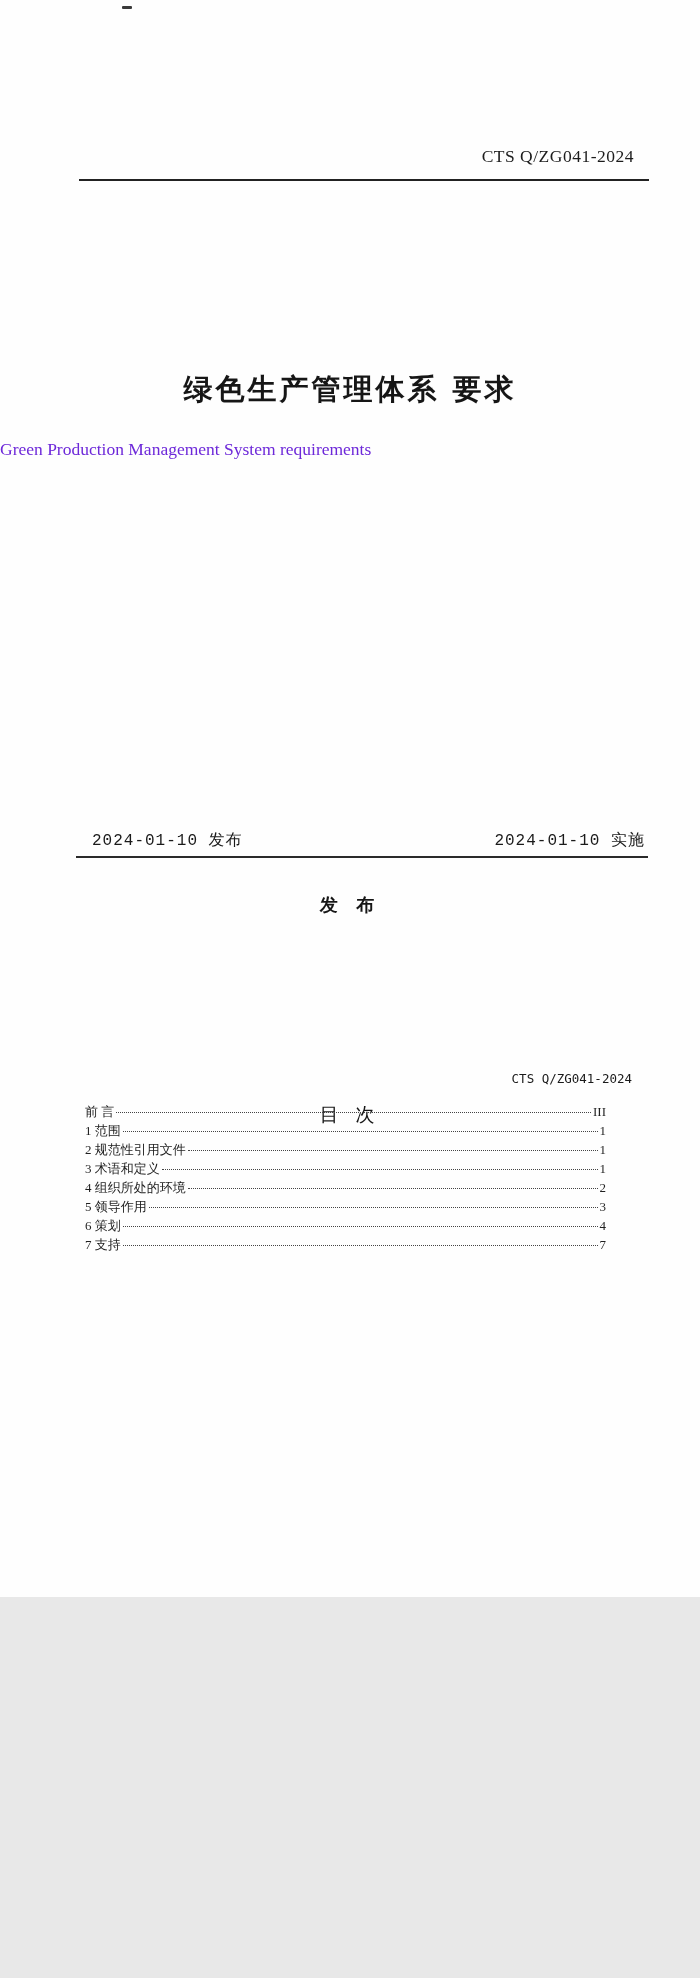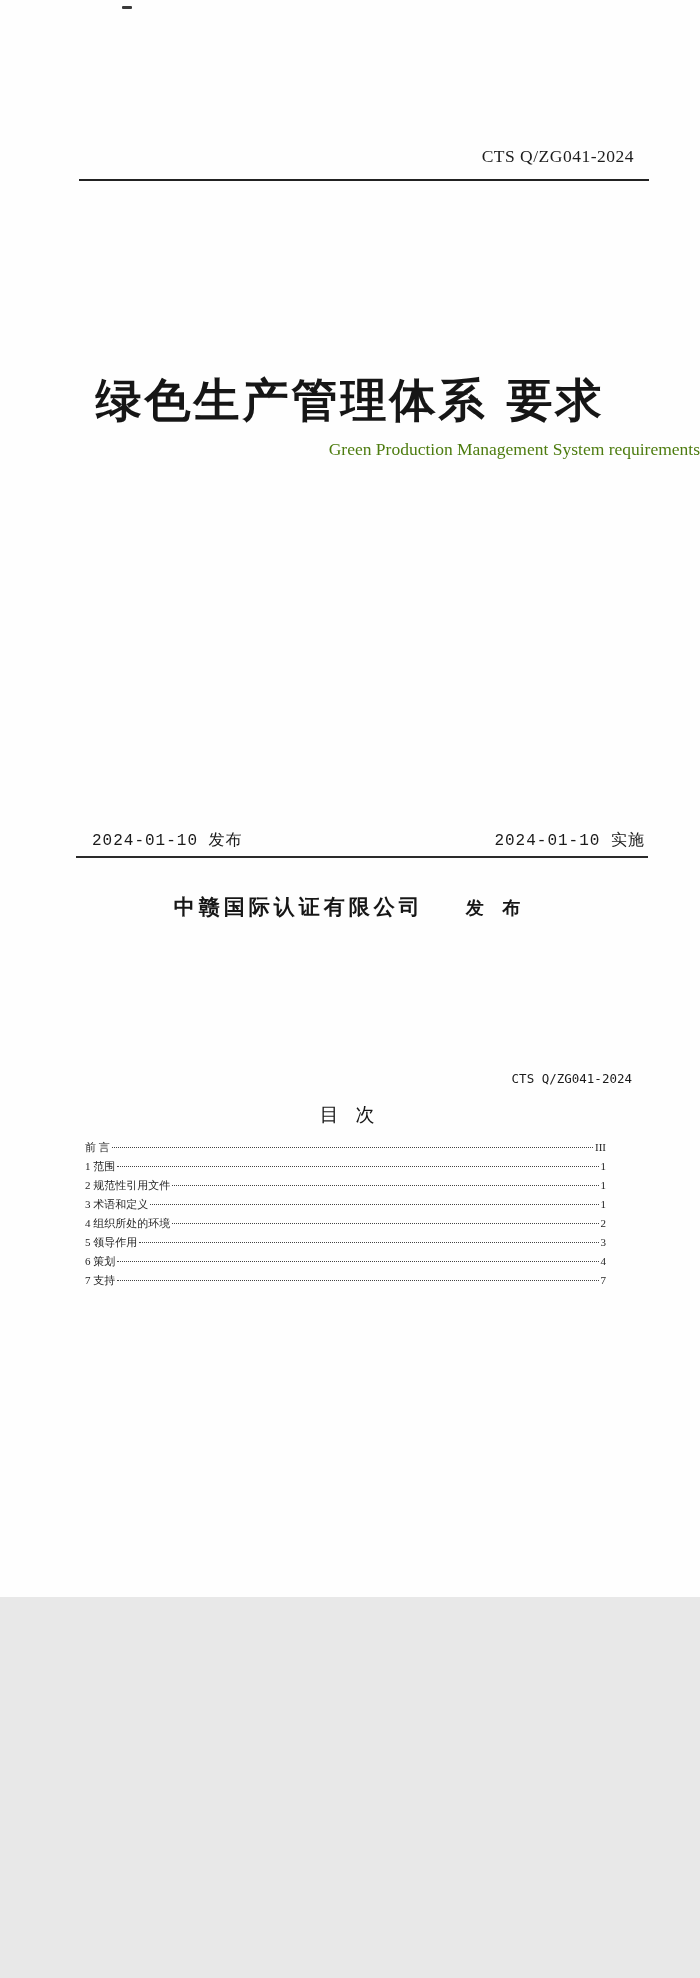--- a/index.html
+++ b/index.html
@@ -35,31 +35,31 @@
     width: 570px; height: 2px;
     background: #222;
   }
   .cover-title {
     position: absolute;
     top: 370px; left: 0;
     width: 100%;
     text-align: center;
     font-family: "DejaVu Sans", "Liberation Sans", sans-serif;
     font-weight: bold;
-    font-size: 46px;
+    font-size: 29px;
     letter-spacing: 3px;
     color: #161616;
   }
   .cover-subtitle {
     position: absolute;
     top: 439px; left: 0;
     width: 100%;
-    text-align: right;
+    text-align: left;
     font-size: 17.5px;
-    color: #4d7c0f;
+    color: #6d28d9;
   }
   .date-row {
     position: absolute;
     top: 830px; left: 92px; right: 55px;
     display: flex;
     justify-content: space-between;
     font-family: Liberation Mono, monospace;
     font-size: 16px;
     letter-spacing: 1px;
     color: #1a1a1a;
@@ -104,23 +104,23 @@
     top: 1102px; left: 0;
     width: 100%;
     text-align: center;
     font-family: Liberation Serif, serif;
     font-size: 19px;
     letter-spacing: 6px;
     color: #161616;
   }
   .toc-list {
     position: absolute;
-    top: 1138px; left: 85px;
+    top: 1102px; left: 85px;
     width: 521px;
-    font-size: 11px;
+    font-size: 13px;
     color: #1f1f1f;
   }
   .toc-row {
     display: flex;
     align-items: baseline;
     height: 19px;
     line-height: 19px;
     white-space: nowrap;
   }
   .toc-label { flex: none; }
@@ -146,21 +146,20 @@
   <div class="cover-title">绿色生产管理体系 要求</div>
   <div class="cover-subtitle">Green Production Management System requirements</div>
 
   <div class="date-row">
     <span>2024-01-10 发布</span>
     <span>2024-01-10 实施</span>
   </div>
   <div class="rule-bottom"></div>
 
   <div class="publisher-row">
-    <span class="publisher-name">中赣国际认证有限公司</span>
     <span class="publish-label">发 布</span>
   </div>
 
   <div class="toc-header">CTS Q/ZG041-2024</div>
   <div class="toc-title">目 次</div>
 
   <div class="toc-list">
     <div class="toc-row">
       <span class="toc-label">前 言</span>
       <span class="toc-leader"></span>

